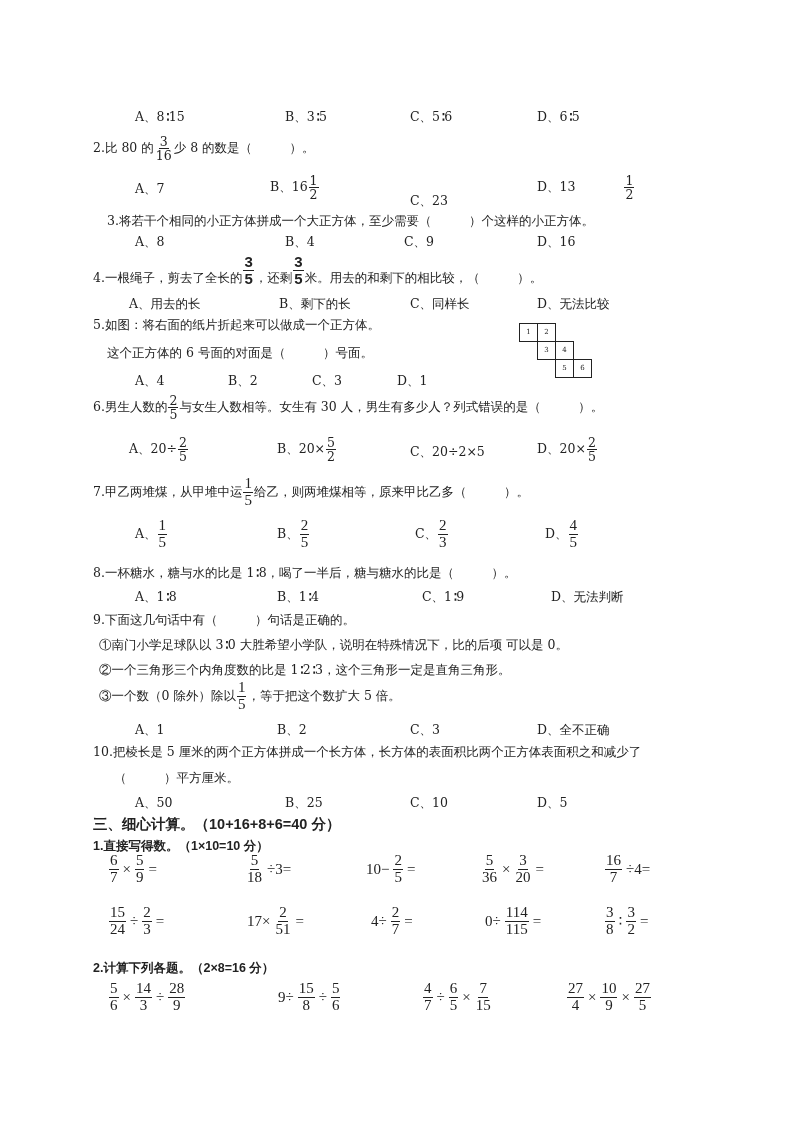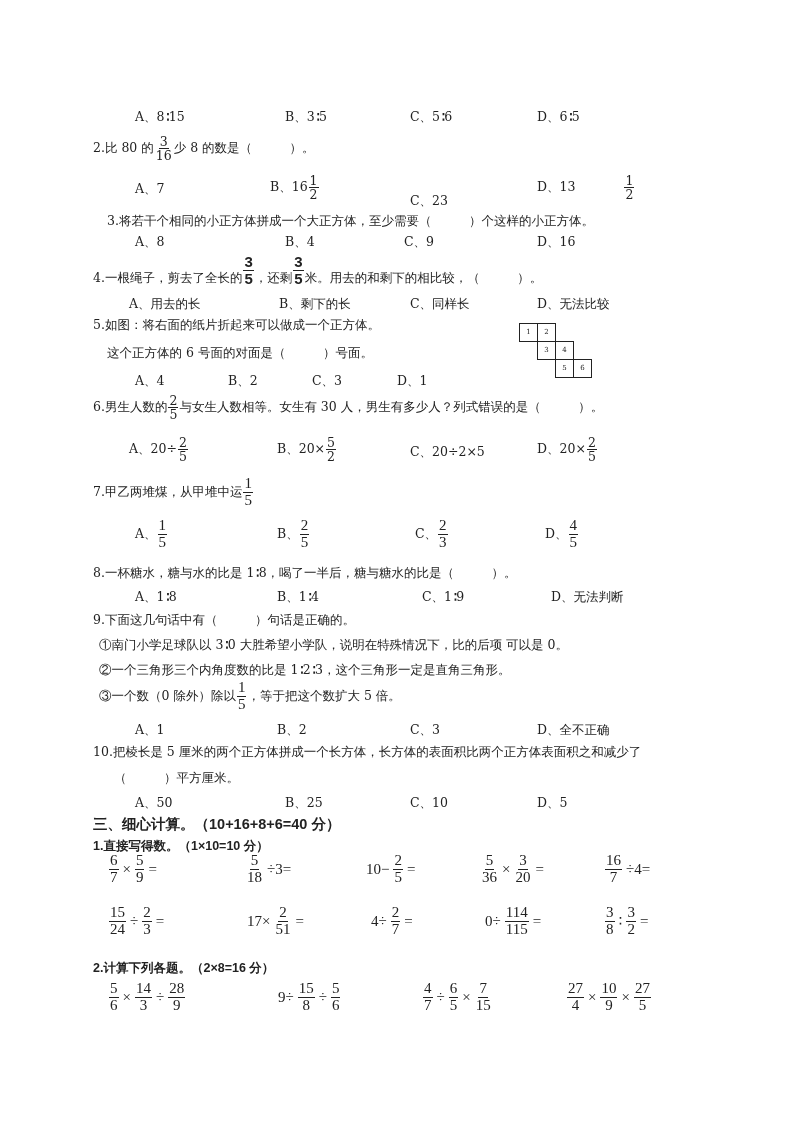--- a/index.html
+++ b/index.html
@@ -120,20 +120,21 @@
       <span class="den">5</span>
     </span>
 </div>
 
 <div class="abs" style="left:93px;top:476px;display:flex;align-items:center;">
   <span>7.甲乙两堆煤，从甲堆中运</span>
   <span class="frac bigfrac">
       <span class="num">1</span>
       <span class="den">5</span>
     </span>
+  <span>给乙，则两堆煤相等，原来甲比乙多（　　　）。</span>
 </div>
 <div class="abs" style="left:135px;top:518px;display:flex;align-items:center;">
   <span>A、</span>
   <span class="frac bigfrac">
       <span class="num">1</span>
       <span class="den">5</span>
     </span>
 </div>
 <div class="abs" style="left:277px;top:518px;display:flex;align-items:center;">
   <span>B、</span>

